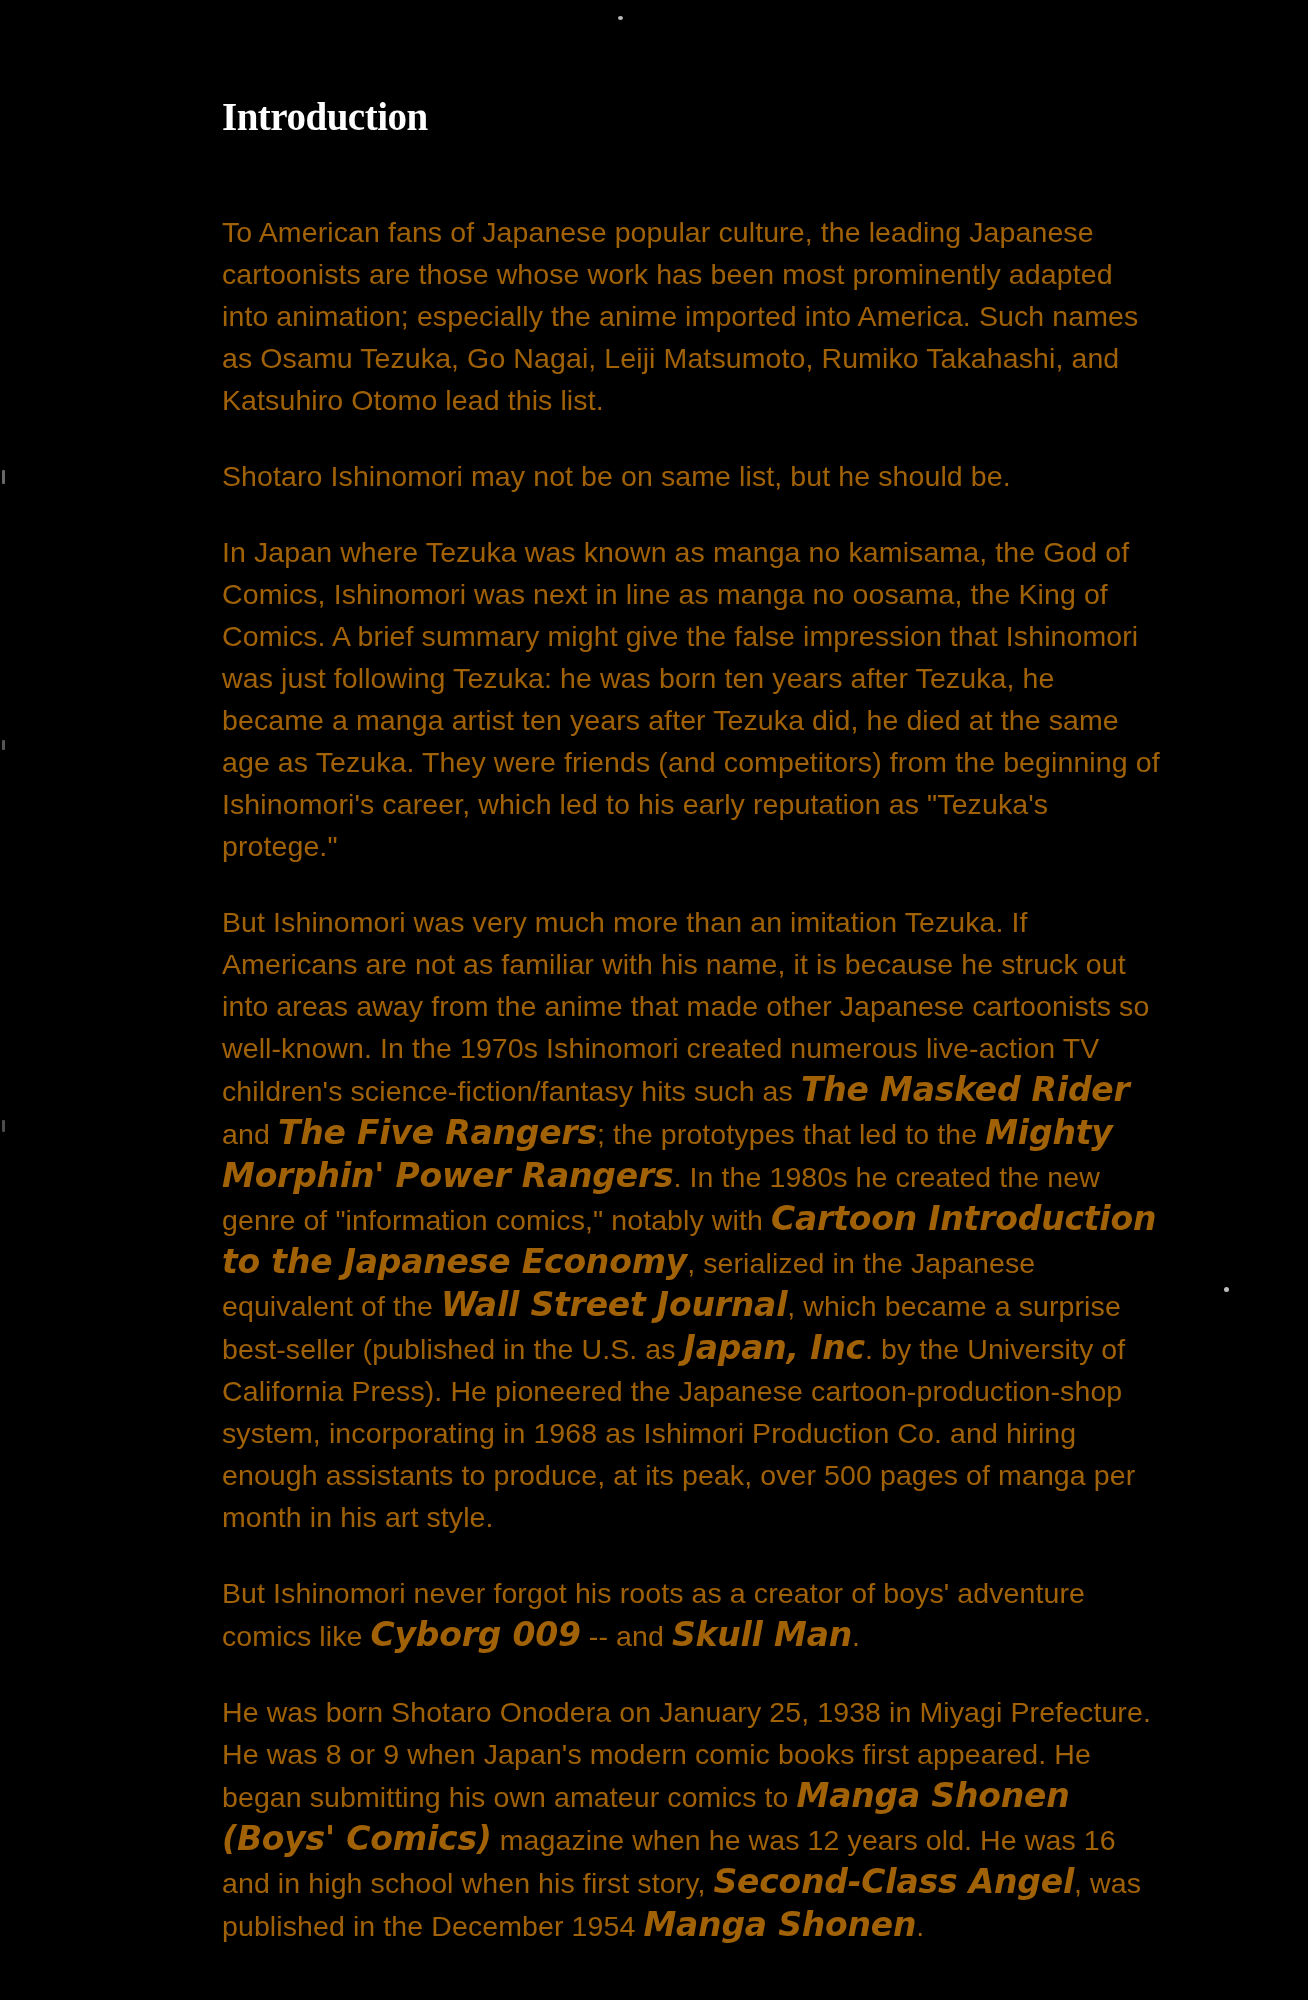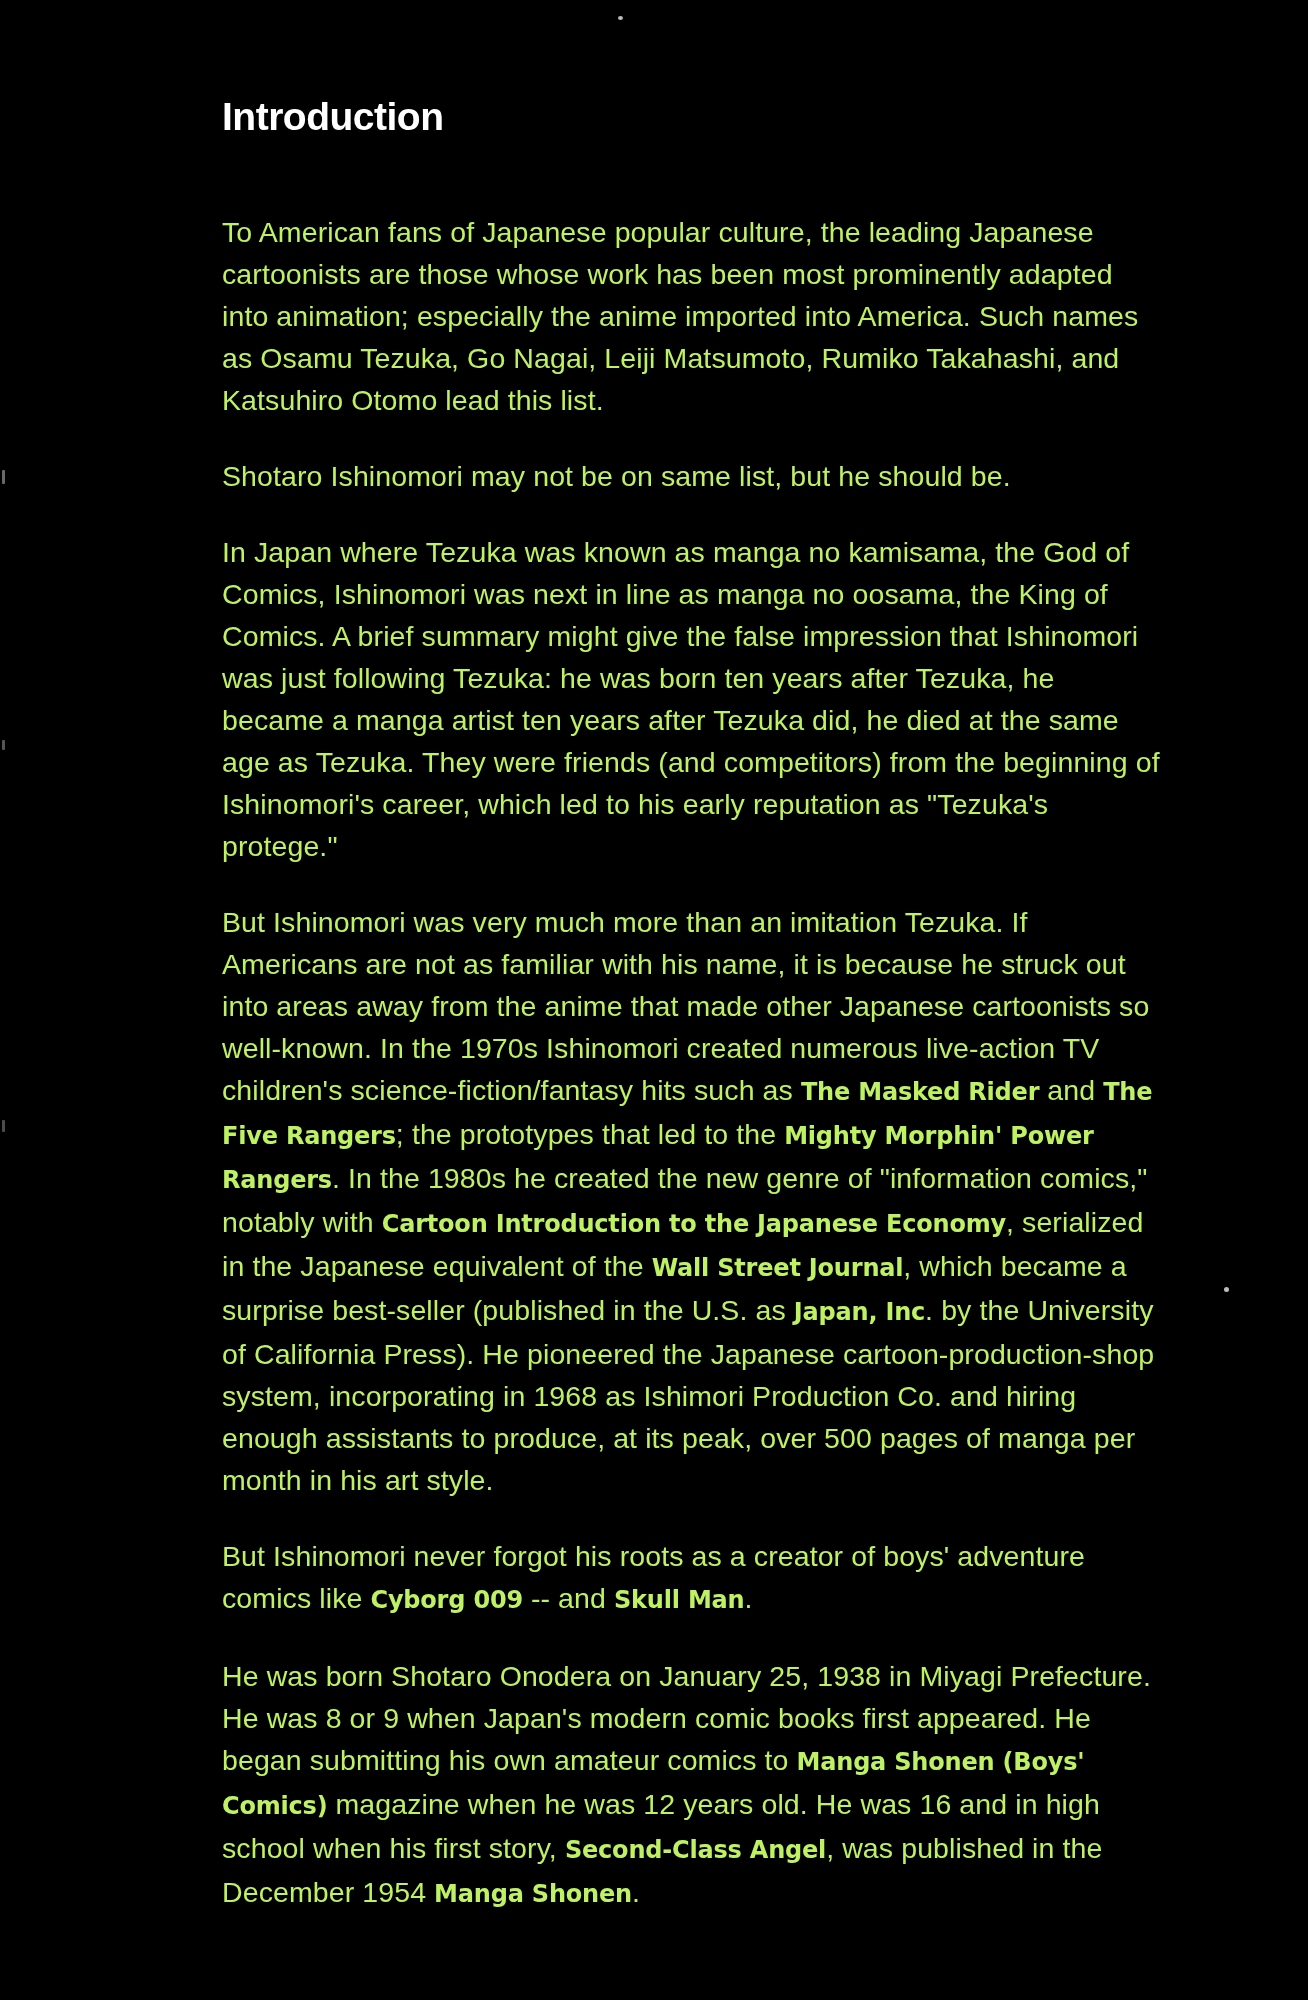--- a/index.html
+++ b/index.html
@@ -21,43 +21,44 @@
     background: #000000;
     box-sizing: border-box;
   }
   .content {
     position: absolute;
     left: 222px;
     top: 96px;
     width: 940px;
   }
   .page-title {
-    font-family: Liberation Sans, sans-serif;
+    font-family: Liberation Serif, serif;
     font-weight: bold;
     font-size: 39px;
     letter-spacing: -0.5px;
     line-height: 1.1;
     margin: 0 0 72px 0;
     color: #ffffff;
   }
   p.para {
     font-size: 28.5px;
     line-height: 42px;
     margin: 0 0 34px 0;
-    color: #bef264;
+    color: #a16207;
     letter-spacing: 0.1px;
     font-weight: 300;
   }
   p.para:last-child {
     margin-bottom: 10px;
   }
   .it {
     font-family: "DejaVu Sans", sans-serif;
     font-weight: bold;
-    font-size: 24px;
+    font-style: italic;
+    font-size: 33px;
     letter-spacing: -0.2px;
   }
   .speck {
     position: absolute;
     background: #bdbdbd;
     border-radius: 50%;
   }
   .s1 { left: 618px; top: 16px; width: 5px; height: 4px; }
   .s2 { left: 1224px; top: 1287px; width: 5px; height: 5px; }
   .s3 { left: 2px; top: 470px; width: 3px; height: 14px; opacity: .55; border-radius: 1px;}

